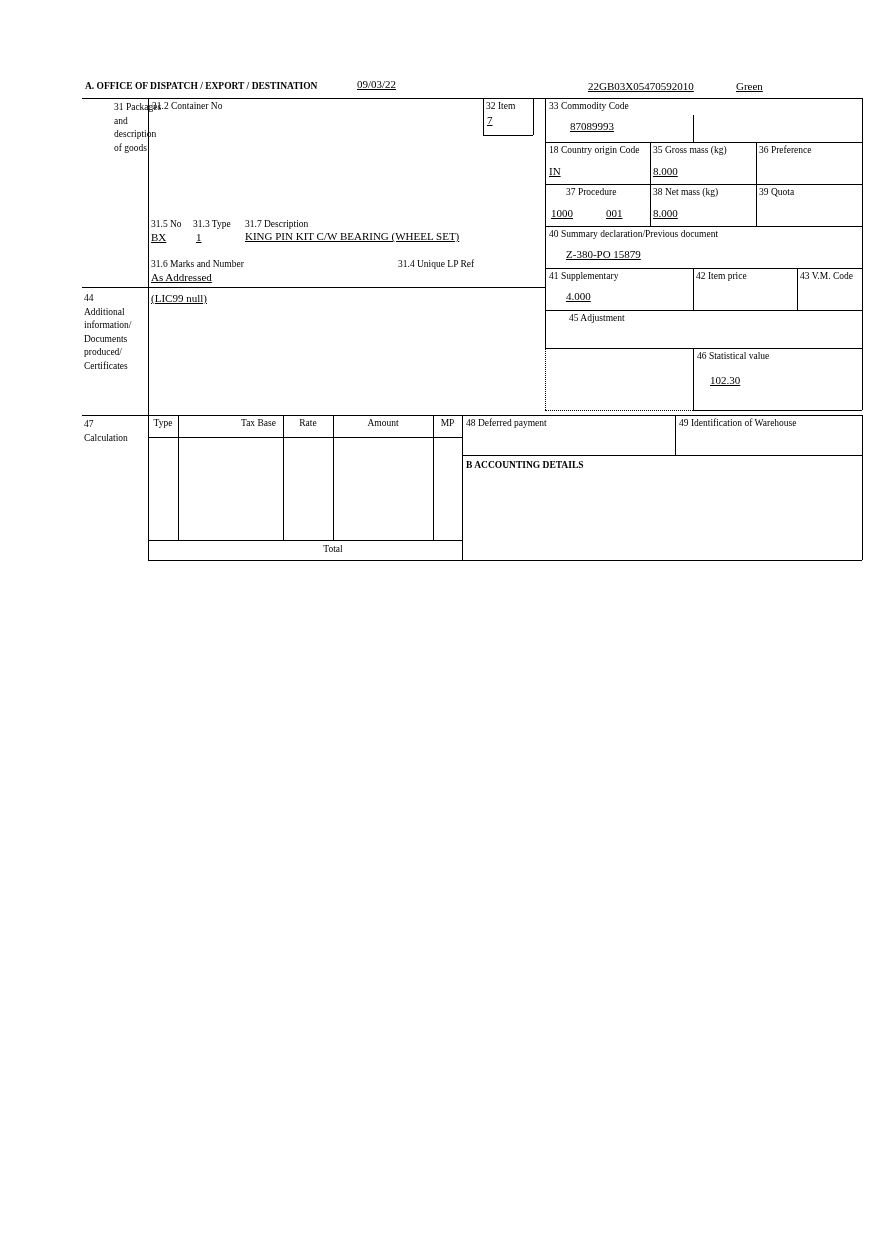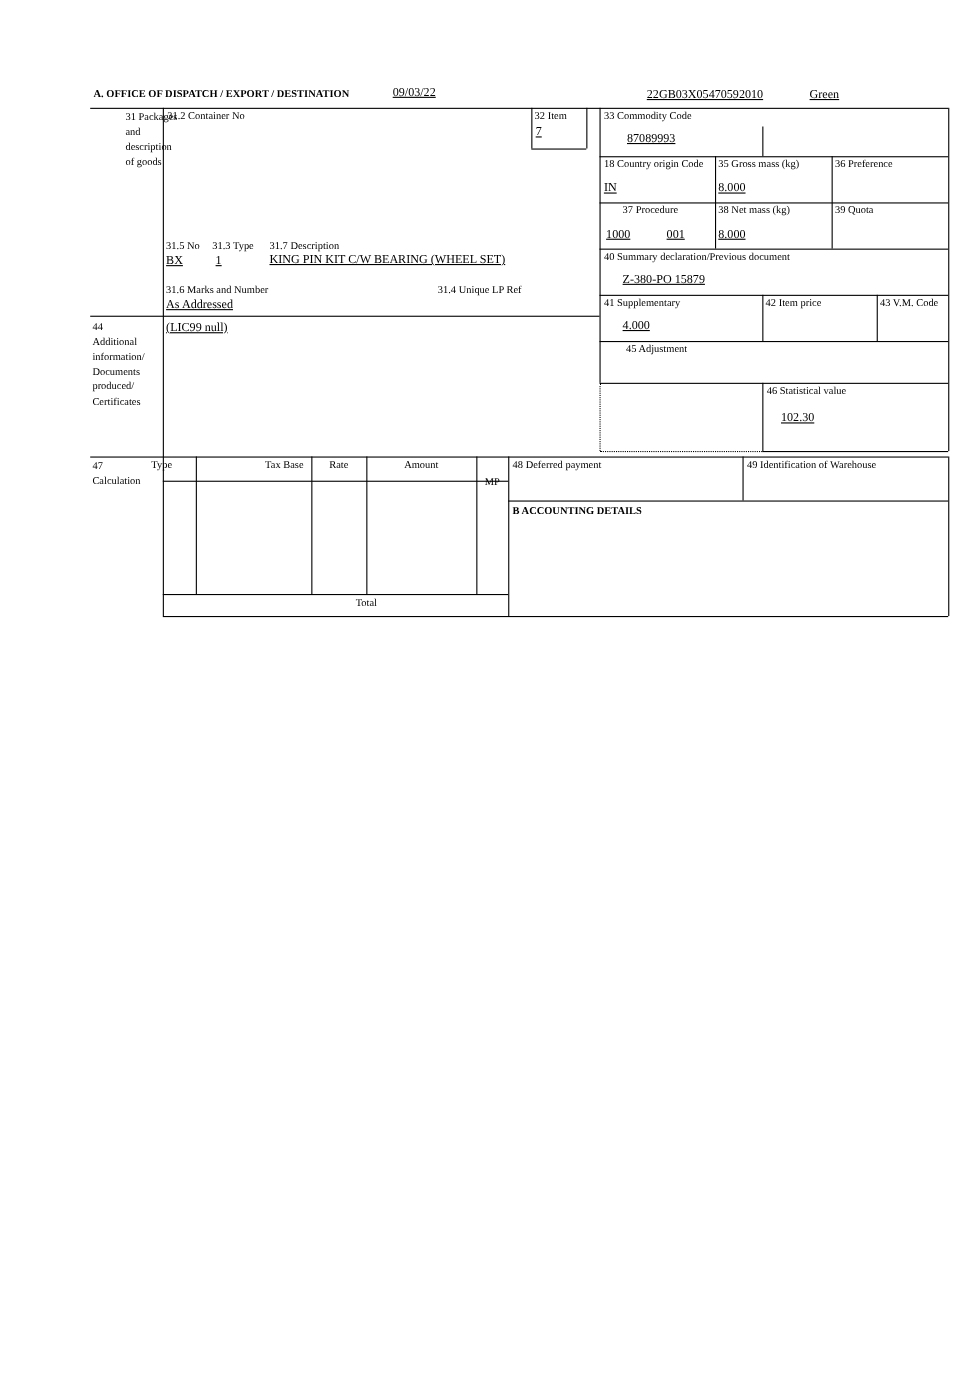--- a/index.html
+++ b/index.html
@@ -127,24 +127,24 @@
 
   <div class="lbl" style="left:549px;top:313px;margin-left:20px;">45 Adjustment</div>
   <div class="lbl" style="left:697px;top:351px;">46 Statistical value</div>
   <div class="val" style="left:710px;top:373px;">102.30</div>
 
   <div class="stack" style="left:84px;top:418px;">
     <div>47</div>
     <div>Calculation</div>
   </div>
 
-  <div class="lbl ctr" style="left:132px;top:418px;width:30px;">Type</div>
+  <div class="lbl ctr" style="left:148px;top:418px;width:30px;">Type</div>
   <div class="lbl ctr" style="left:178px;top:418px;width:105px;margin-left:28px;">Tax Base</div>
   <div class="lbl ctr" style="left:283px;top:418px;width:50px;">Rate</div>
   <div class="lbl ctr" style="left:333px;top:418px;width:100px;">Amount</div>
-  <div class="lbl ctr" style="left:433px;top:418px;width:29px;margin-top:16px;">MP</div>
+  <div class="lbl ctr" style="left:433px;top:418px;width:29px;">MP</div>
   <div class="lbl ctr" style="left:283px;top:544px;width:100px;">Total</div>
 
   <div class="lbl" style="left:466px;top:418px;">48 Deferred payment</div>
   <div class="lbl" style="left:679px;top:418px;">49 Identification of Warehouse</div>
   <div class="lbl b" style="left:466px;top:460px;">B ACCOUNTING DETAILS</div>
 
 </div>
 
 </body></html>

